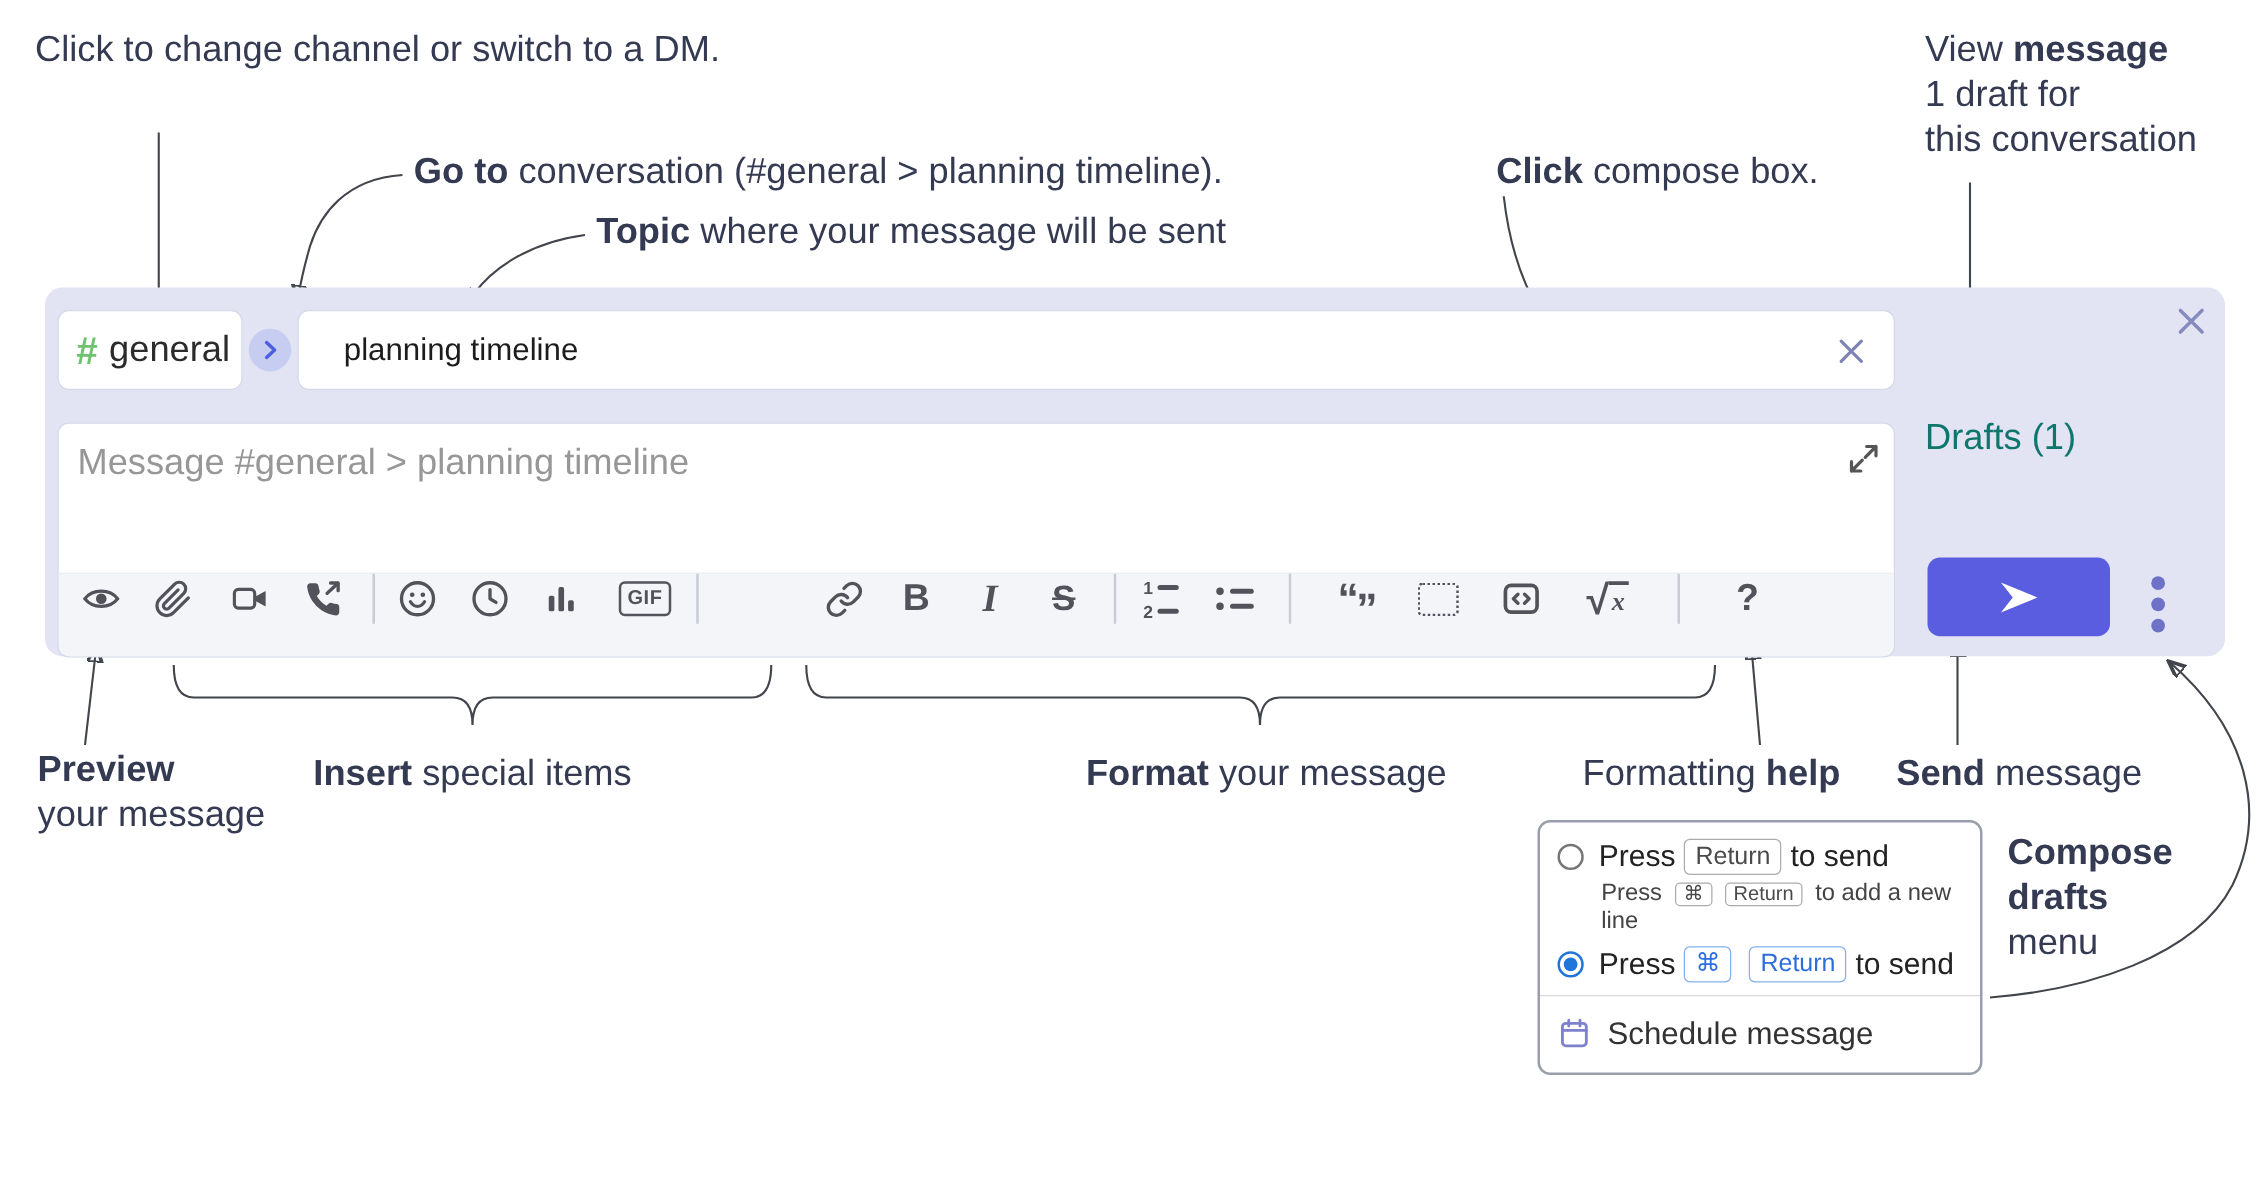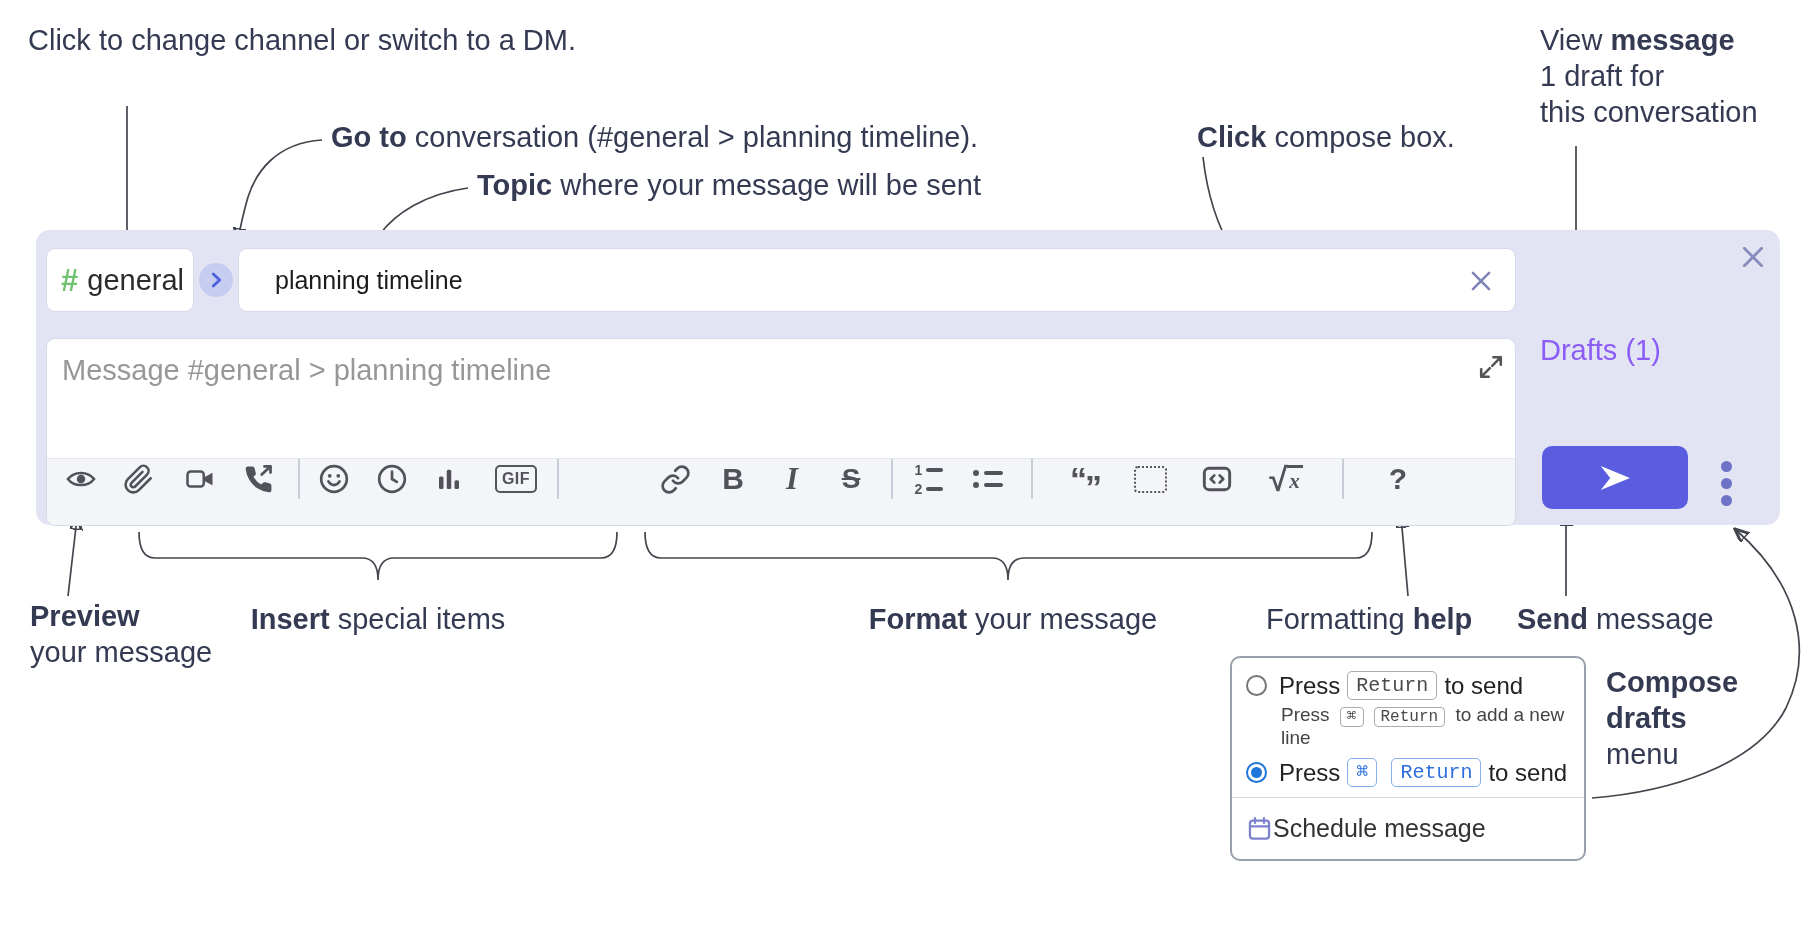--- a/index.html
+++ b/index.html
@@ -50,43 +50,43 @@
   .qic{font-weight:700;font-size:34px;letter-spacing:-2px;line-height:1}
   .qic .q2{display:inline-block;transform:translateY(8px)}
   .spo{width:33px;height:27px;border:2.5px dotted #54555c;border-radius:4px;box-sizing:border-box;padding:3px 0 0 3px}
   .spo .b1{width:14px;height:3.5px;background:#52525b;border-radius:2px;margin-bottom:3px}
   .spo .b2{width:9px;height:3.5px;background:#52525b;border-radius:2px}
   .sq{display:flex;align-items:flex-start}
   .sq .r{font-size:33px;line-height:1;font-weight:600}
   .sq .x{font-family:"Liberation Serif","DejaVu Serif",serif;font-style:italic;font-weight:700;font-size:21px;
          border-top:3px solid #52525b;padding:1px 3px 0 2px;transform:translateY(2px)}
   .hlp{font-size:30px;font-weight:600}
-  .drafts{position:absolute;left:1540px;top:334px;font-size:29px;color:#8b5cf6;cursor:pointer}
+  .drafts{position:absolute;left:1540px;top:334px;font-size:29px;color:#0f766e;cursor:pointer}
   .sendbtn{position:absolute;left:1542px;top:446px;width:146px;height:63px;background:#5a5de0;border:none;border-radius:10px;
            display:flex;align-items:center;justify-content:center;cursor:pointer}
   .dotsbtn{position:absolute;left:1712px;top:455px;width:28px;height:56px;display:flex;flex-direction:column;
            align-items:center;justify-content:center;gap:6px;cursor:pointer}
   .dotsbtn i{width:11px;height:11px;border-radius:50%;background:#6e72c6}
   .closebtn{position:absolute;left:1738px;top:242px;width:30px;height:30px;cursor:pointer}
   
   .popup{position:absolute;left:1230px;top:656px;width:356px;box-sizing:border-box;background:#fff;
          border:2px solid #9aa0ab;border-radius:10px;padding:13px 16px 10px 14px;color:#222}
   .opt{cursor:pointer;margin-bottom:9px}
   .opt .mainrow{display:flex;align-items:center;font-size:24px}
   .radio{width:21px;height:21px;border:2px solid #767676;border-radius:50%;margin-right:12px;flex:0 0 auto;
          display:flex;align-items:center;justify-content:center;box-sizing:border-box}
   .radio.sel{border-color:#2075d8}
   .radio.sel i{width:11px;height:11px;border-radius:50%;background:#2075d8}
-  kbd{font-family:Liberation Mono, monospace;border:1.5px solid #ababab;border-radius:5px;
+  kbd{font-family:Liberation Sans, sans-serif;border:1.5px solid #ababab;border-radius:5px;
       color:#4a4a4a;background:#fff;font-size:20px;padding:1px 8px;margin:0 7px;line-height:1.25}
   kbd.blue{border-color:#86aef0;color:#2c6ede}
   .subrow{font-size:19px;color:#444;padding-left:35px;margin-top:4px}
   .subrow kbd{font-size:16px;padding:0 6px;margin:0 5px;border-width:1.2px;border-radius:4px}
   .pdiv{height:0;border-top:1.5px solid #d9d9d9;margin:10px -16px 10px -14px}
-  .mi{display:flex;align-items:center;font-size:25px;color:#333;padding:6px 0;cursor:pointer}
+  .mi{display:flex;align-items:flex-start;gap:13px;font-size:25px;color:#333;padding:6px 0;cursor:pointer}
   .mi svg{flex:0 0 auto}
 </style>
 </head>
 <body>
 
 <svg id="lines" width="1814" height="944">
   <defs>
     <marker id="ah" markerWidth="9" markerHeight="8" refX="7" refY="3.5" orient="auto">
       <path d="M0 0 L8 3.5 L0 7 Z" fill="#43454d" stroke="none"></path>
     </marker>

